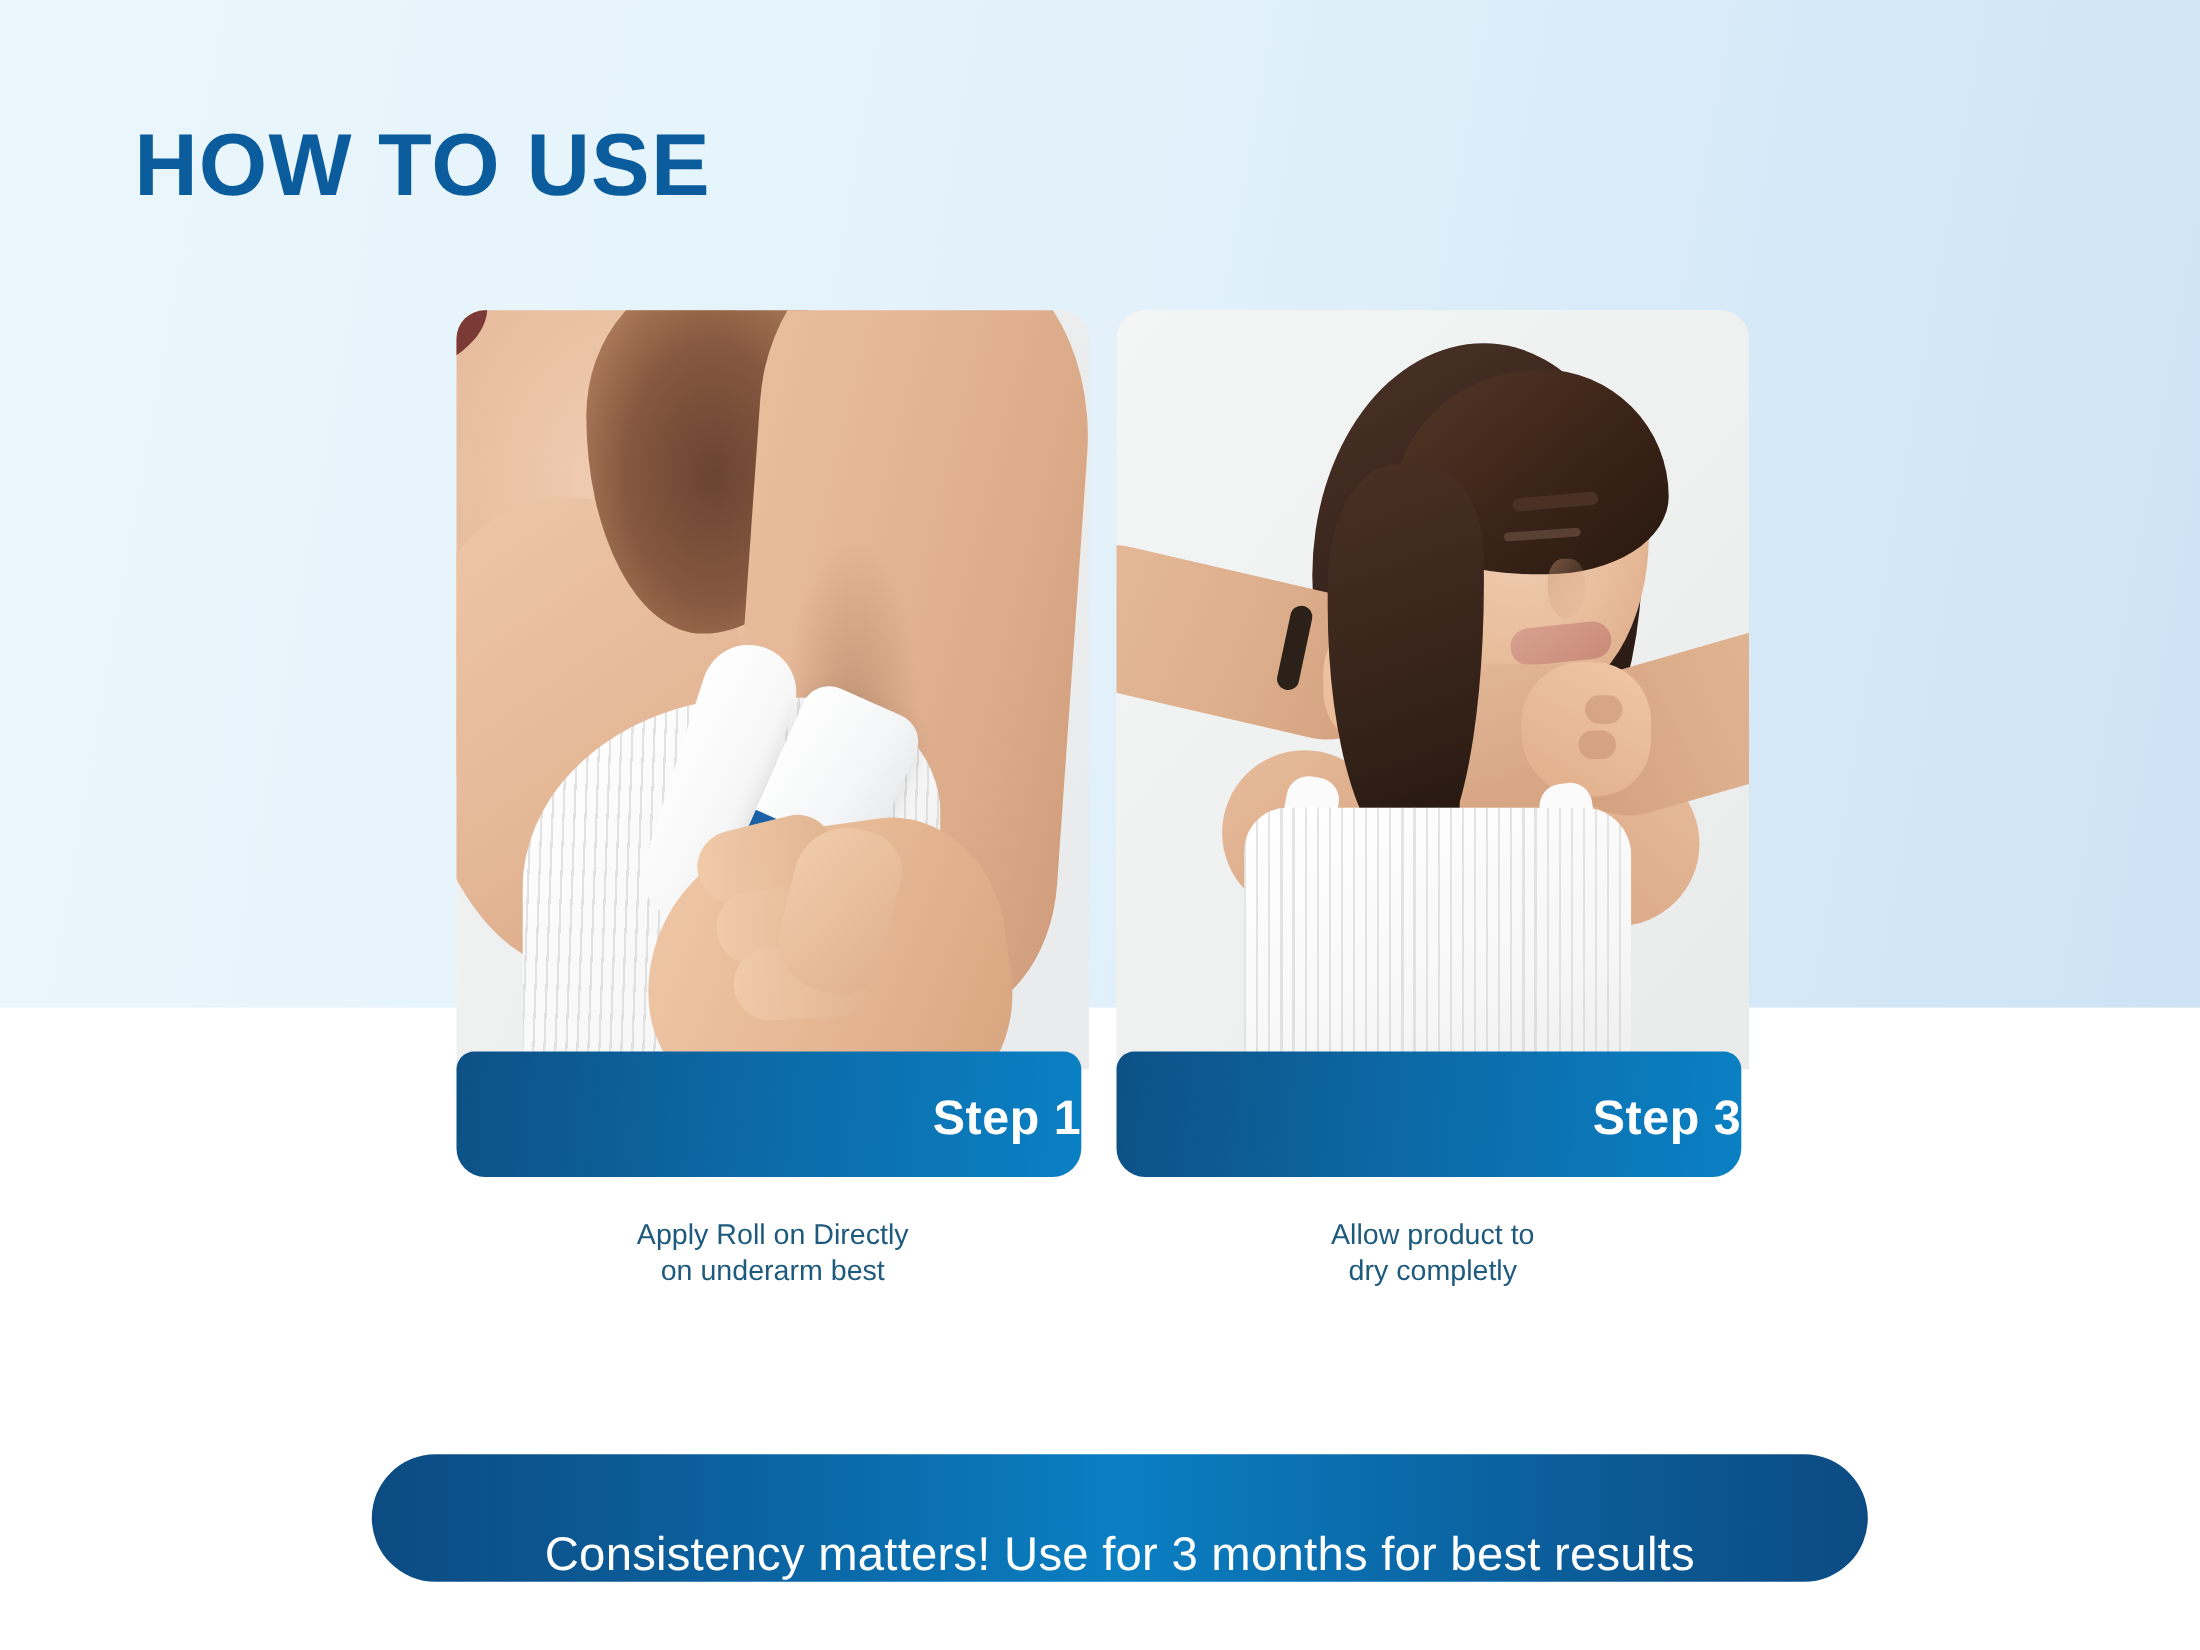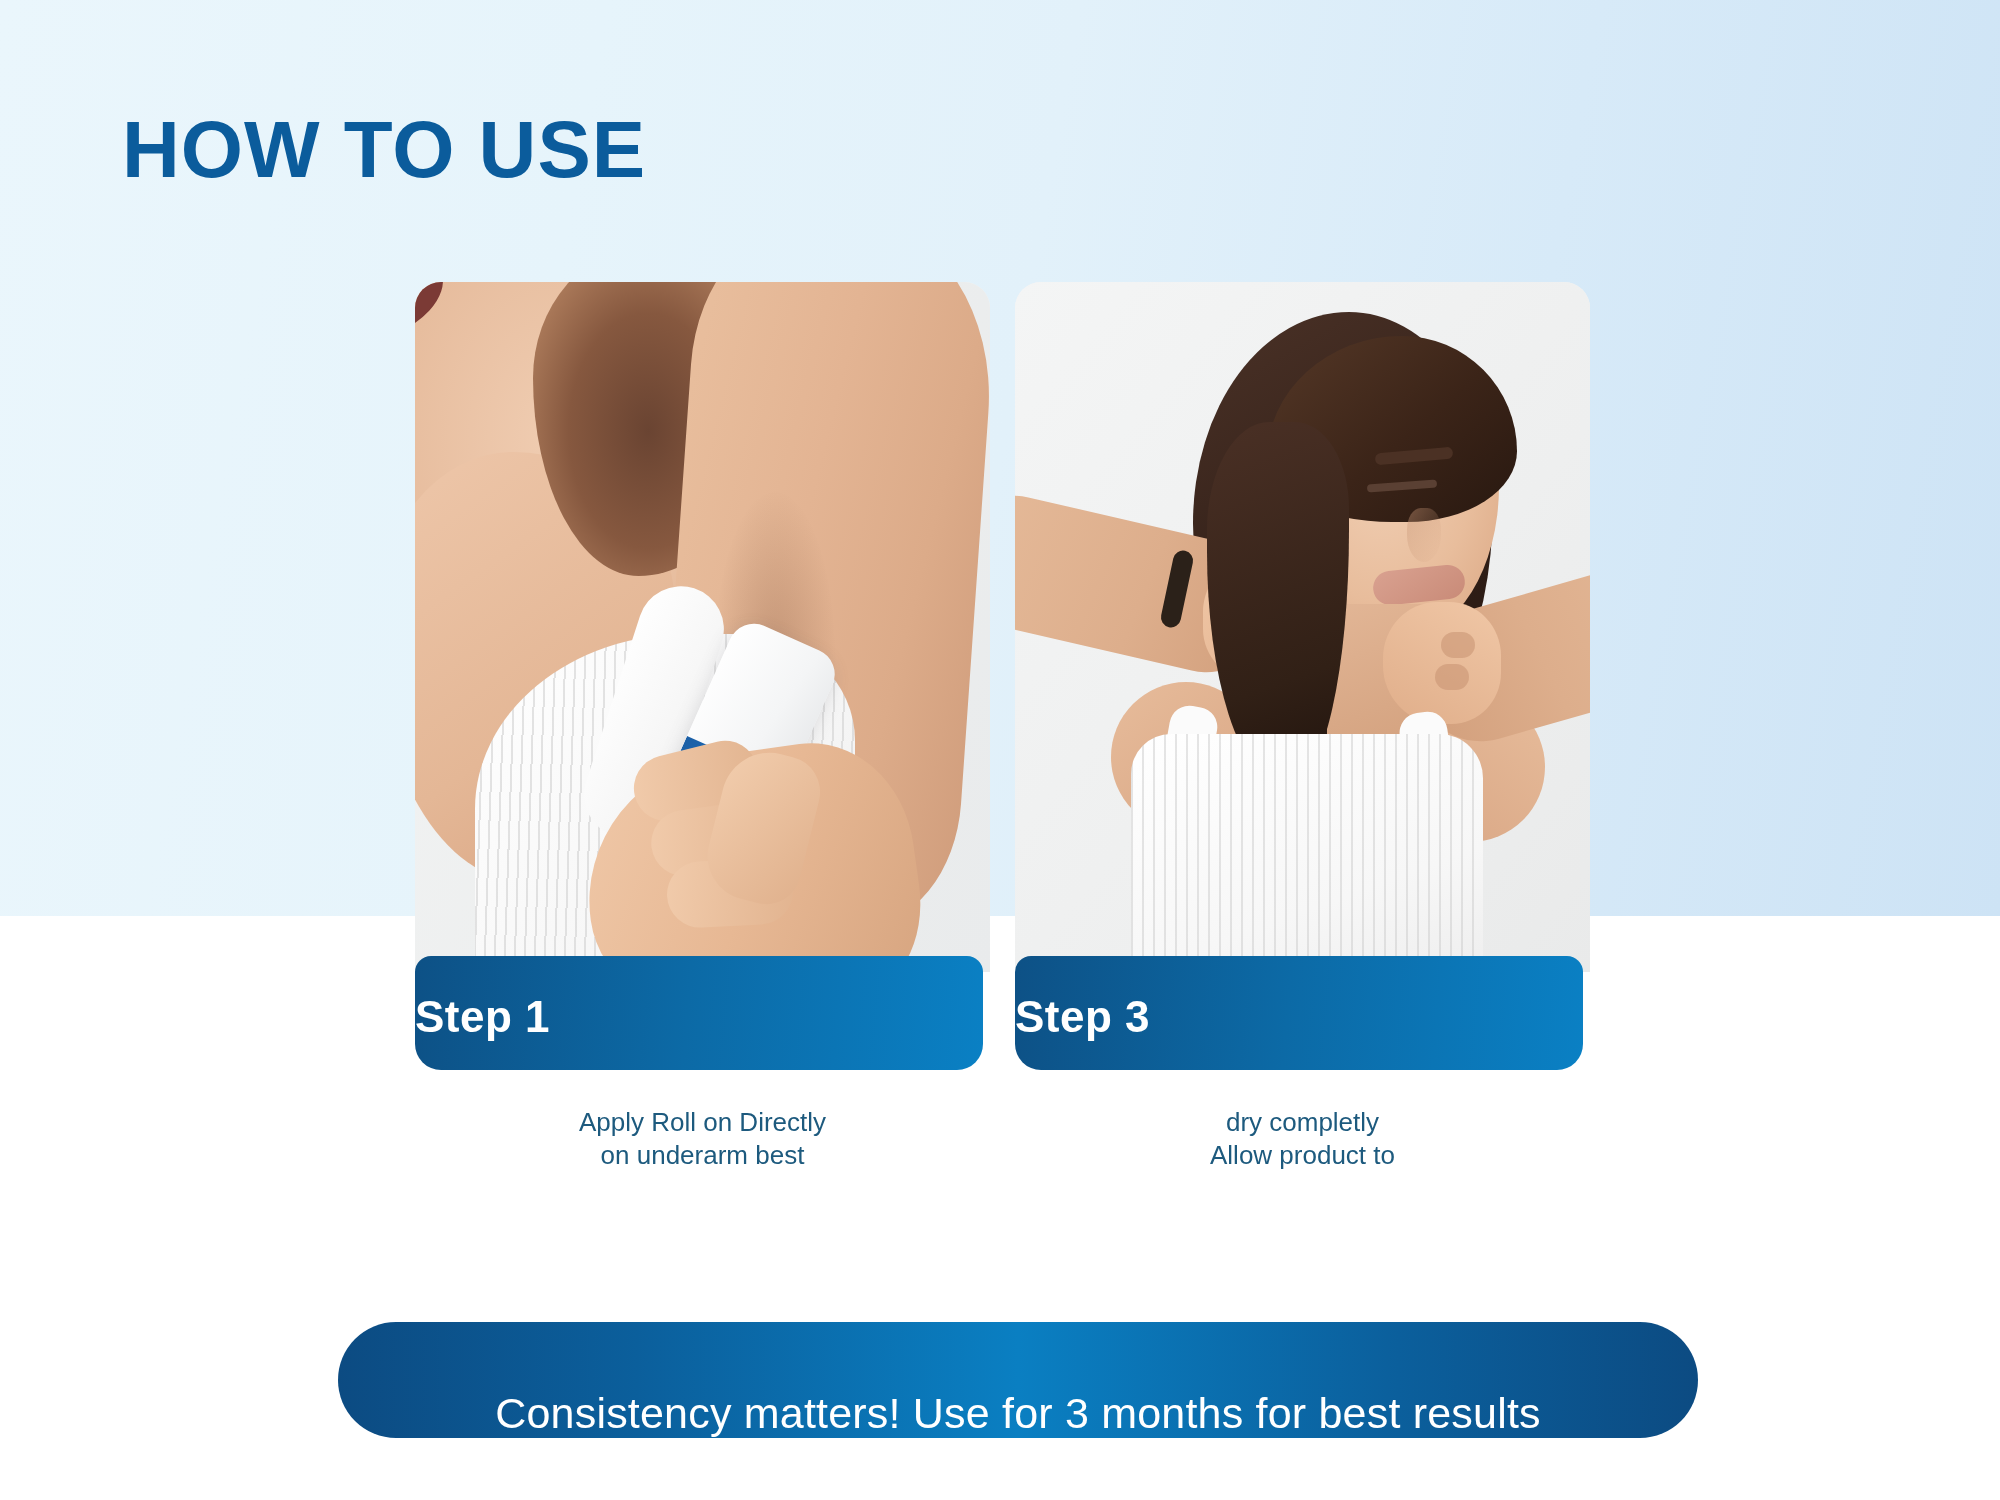--- a/index.html
+++ b/index.html
@@ -77,21 +77,21 @@
 
   .banner {
     position: relative;
     margin-top: -16px;
     width: 568px;
     height: 114px;
     border-radius: 16px 16px 26px 26px;
     background: linear-gradient(95deg, #0d5186 0%, #0c6aa6 48%, #0a80c4 100%);
     display: flex;
     align-items: center;
-    justify-content: flex-start;
+    justify-content: flex-end;
     box-sizing: border-box;
     padding-top: 8px;
   }
   .banner-label {
     color: #ffffff;
     font-size: 44px;
     font-weight: 700;
     letter-spacing: 0.5px;
   }
 
@@ -490,22 +490,22 @@
         </div>
         <div class="ph-r-hair-side"></div>
         <div class="ph-r-strap-l"></div>
         <div class="ph-r-strap-r"></div>
         <div class="ph-r-top"></div>
       </div>
       <div class="banner">
         <span class="banner-label">Step 3</span>
       </div>
       <div class="caption">
+        <span class="line">Allow product to</span>
         <span class="line">dry completly</span>
-        <span class="line">Allow product to</span>
       </div>
     </div>
 
   </div>
 
   <div class="pill">
     <span class="pill-label">Consistency matters! Use for 3 months for best results</span>
   </div>
 
 </div>

